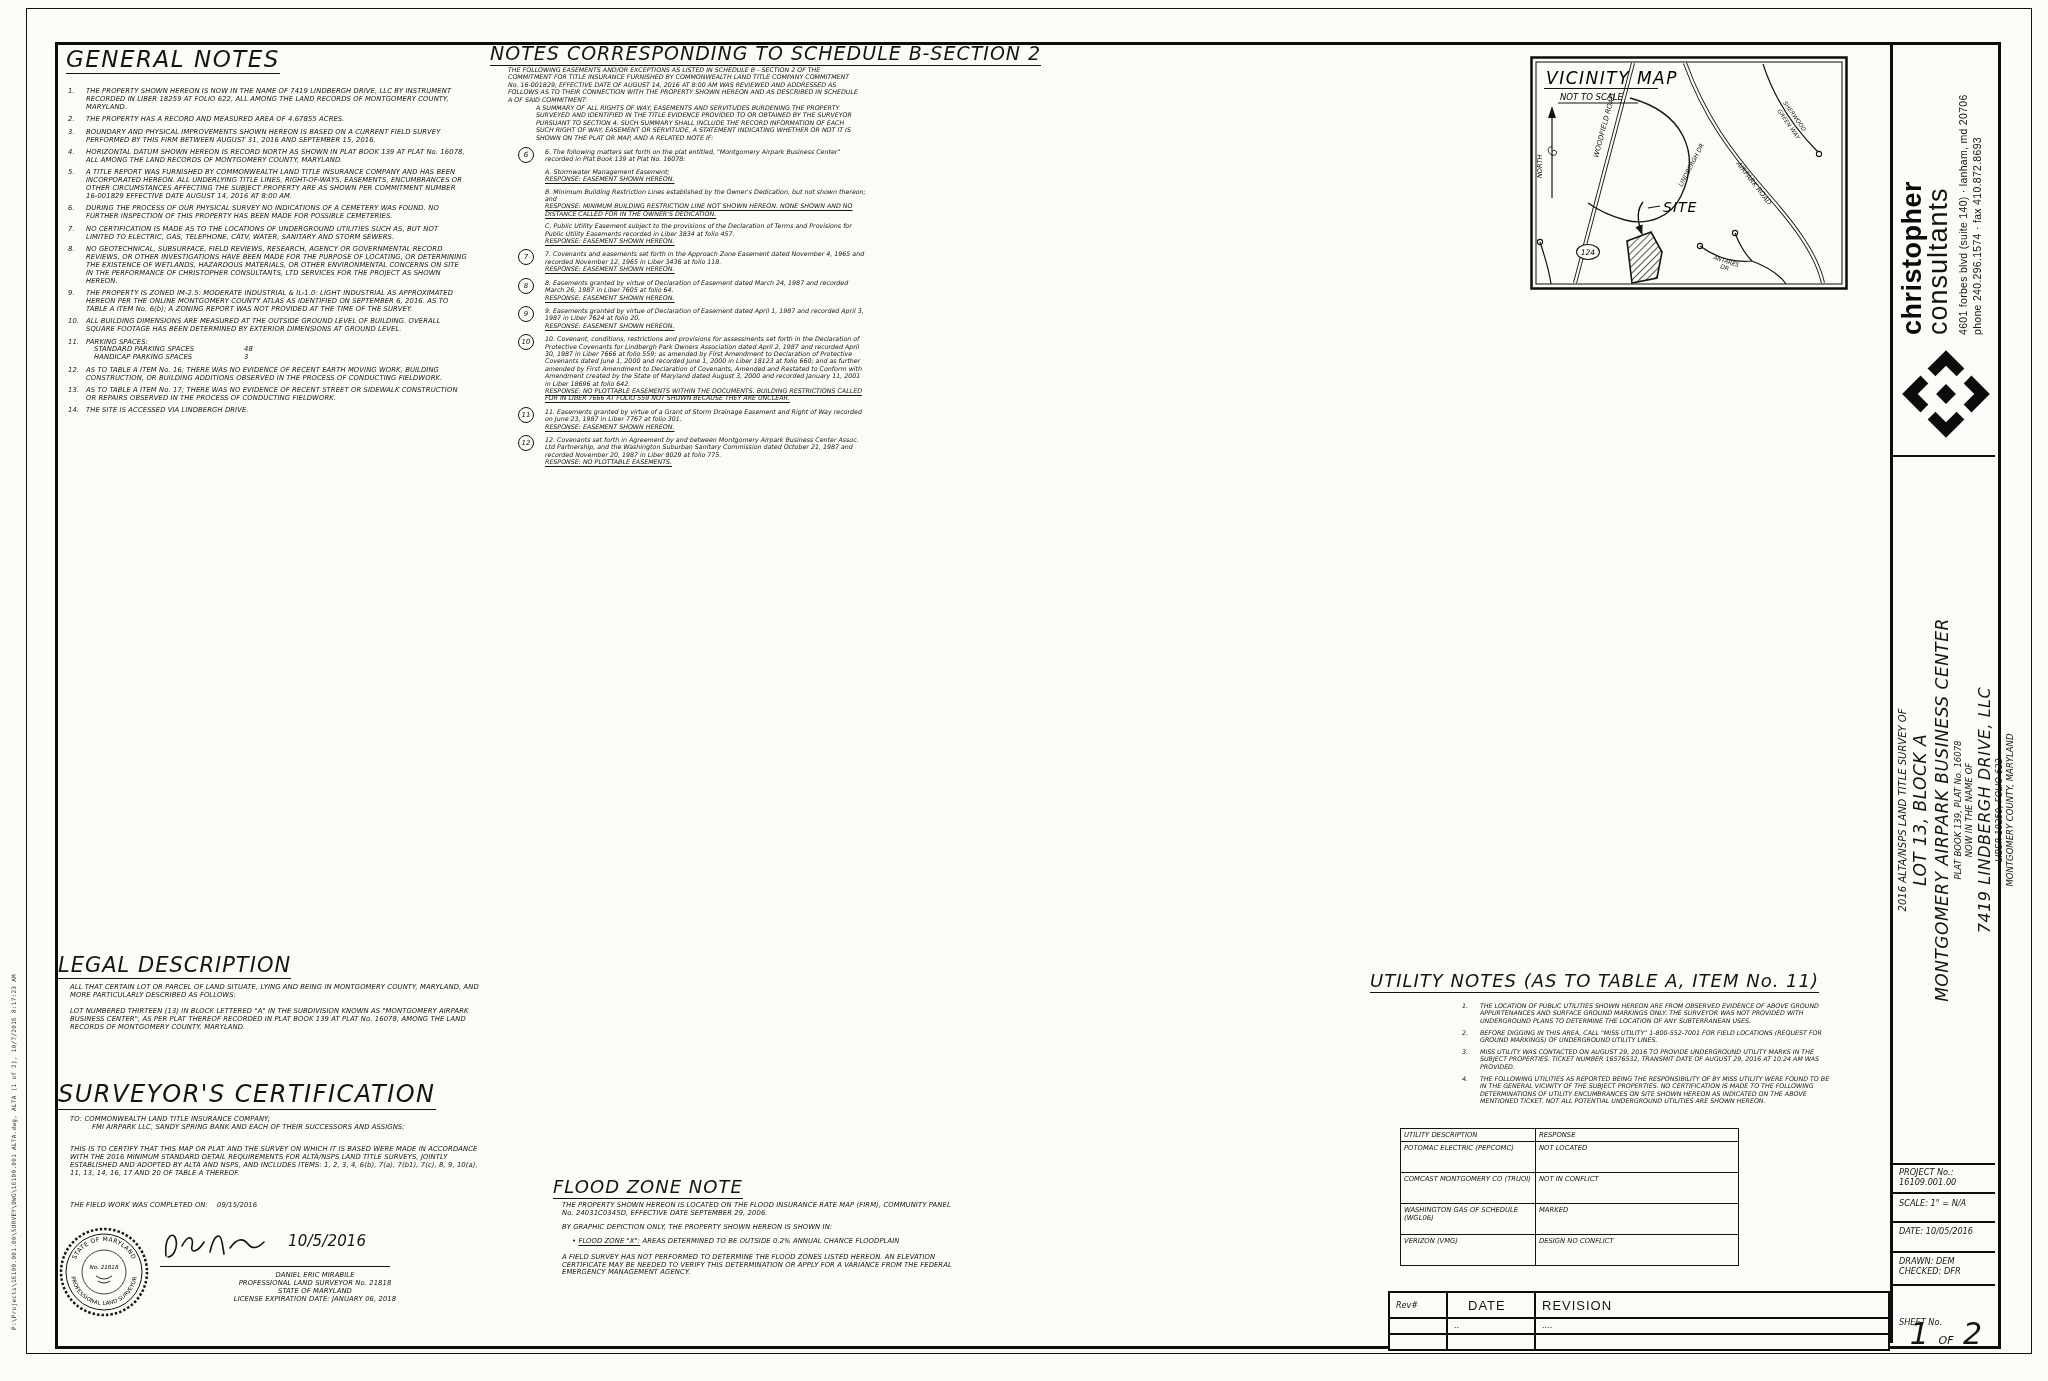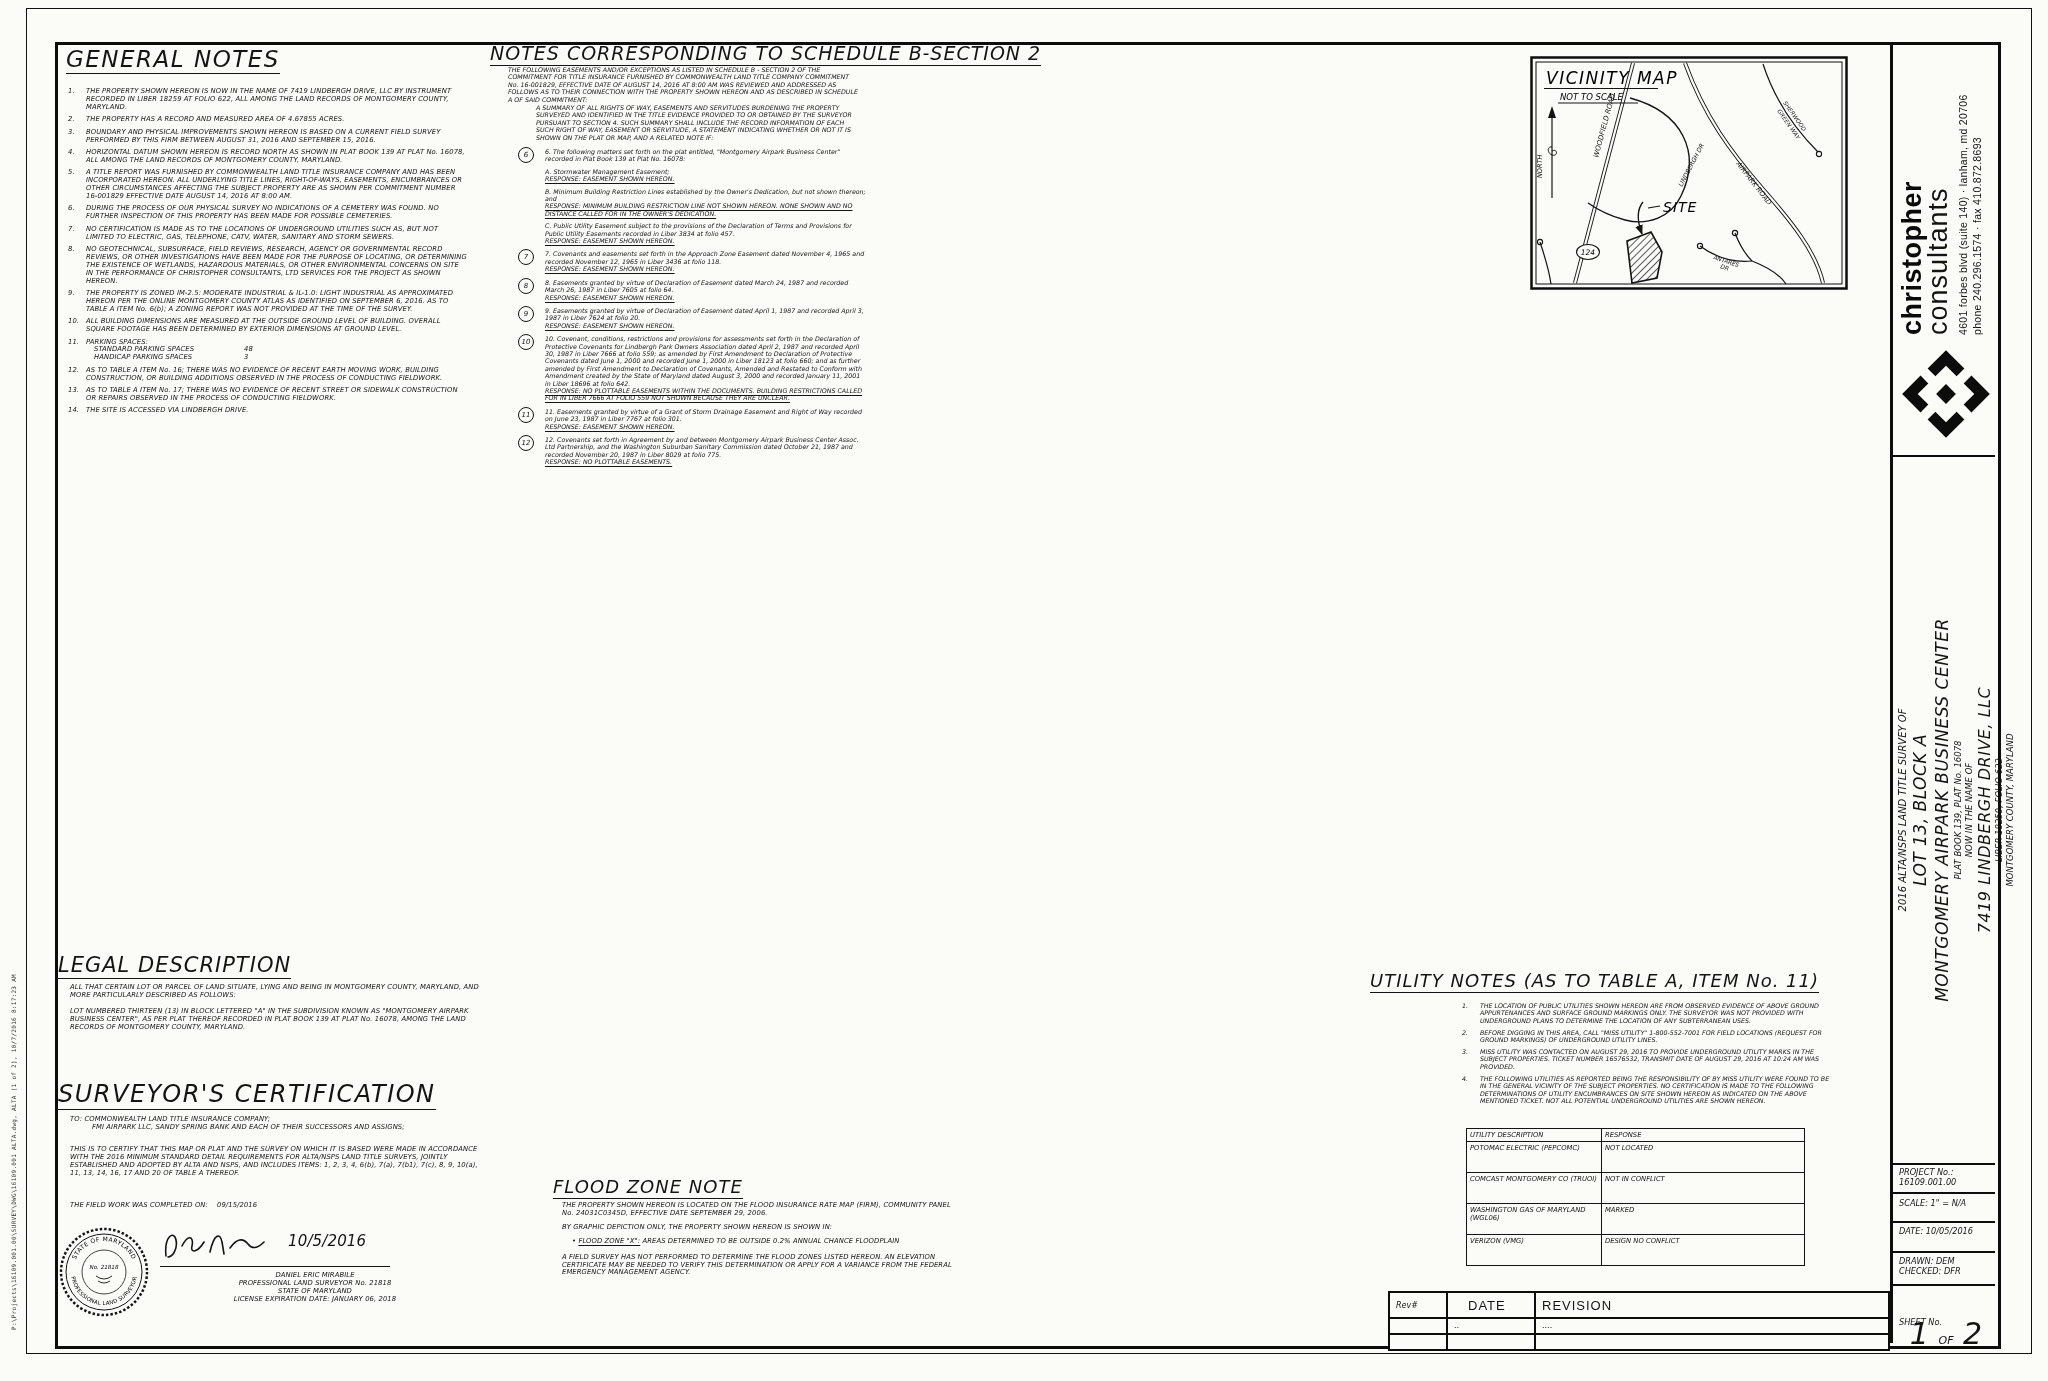--- a/index.html
+++ b/index.html
@@ -280,36 +280,36 @@
 
   <div class="abs" style="left:1370px;top:970px;">
     <span class="h2 ul" style="font-size:18px;">UTILITY NOTES  (AS TO TABLE A, ITEM No. 11)</span>
   </div>
   <div class="abs nt-sm" style="left:1460px;top:1002px;width:374px;">
     <div class="item"><span class="inum">1.</span><span>THE LOCATION OF PUBLIC UTILITIES SHOWN HEREON ARE FROM OBSERVED EVIDENCE OF ABOVE GROUND APPURTENANCES AND SURFACE GROUND MARKINGS ONLY. THE SURVEYOR WAS NOT PROVIDED WITH UNDERGROUND PLANS TO DETERMINE THE LOCATION OF ANY SUBTERRANEAN USES.</span></div>
     <div class="item"><span class="inum">2.</span><span>BEFORE DIGGING IN THIS AREA, CALL "MISS UTILITY" 1-800-552-7001 FOR FIELD LOCATIONS (REQUEST FOR GROUND MARKINGS) OF UNDERGROUND UTILITY LINES.</span></div>
     <div class="item"><span class="inum">3.</span><span>MISS UTILITY WAS CONTACTED ON AUGUST 29, 2016 TO PROVIDE UNDERGROUND UTILITY MARKS IN THE SUBJECT PROPERTIES. TICKET NUMBER 16576532, TRANSMIT DATE OF AUGUST 29, 2016 AT 10:24 AM WAS PROVIDED.</span></div>
     <div class="item"><span class="inum">4.</span><span>THE FOLLOWING UTILITIES AS REPORTED BEING THE RESPONSIBILITY OF BY MISS UTILITY WERE FOUND TO BE IN THE GENERAL VICINITY OF THE SUBJECT PROPERTIES. NO CERTIFICATION IS MADE TO THE FOLLOWING DETERMINATIONS OF UTILITY ENCUMBRANCES ON SITE SHOWN HEREON AS INDICATED ON THE ABOVE MENTIONED TICKET. NOT ALL POTENTIAL UNDERGROUND UTILITIES ARE SHOWN HEREON.</span></div>
   </div>
-  <table class="abs utable" style="left:1466px;top:1128px;">
+  <table class="abs utable" style="left:1400px;top:1128px;">
     <tbody>
         <tr>
       <th style="width:128px;">UTILITY DESCRIPTION</th>
       <th style="width:196px;">RESPONSE</th>
     </tr>
     <tr>
       <td style="height:26px;">POTOMAC ELECTRIC (PEPCOMC)</td>
       <td>NOT LOCATED</td>
     </tr>
     <tr>
       <td style="height:26px;">COMCAST MONTGOMERY CO (TRUOI)</td>
       <td>NOT IN CONFLICT</td>
     </tr>
     <tr>
-      <td style="height:26px;">WASHINGTON GAS OF MARYLAND (WGL06)</td>
+      <td style="height:26px;">WASHINGTON GAS OF SCHEDULE (WGL06)</td>
       <td>MARKED</td>
     </tr>
     <tr>
       <td style="height:26px;">VERIZON (VMG)</td>
       <td>DESIGN NO CONFLICT</td>
     </tr>
   </tbody>
     </table>
 
   <table class="abs rev" style="left:1388px;top:1291px;width:502px;">

